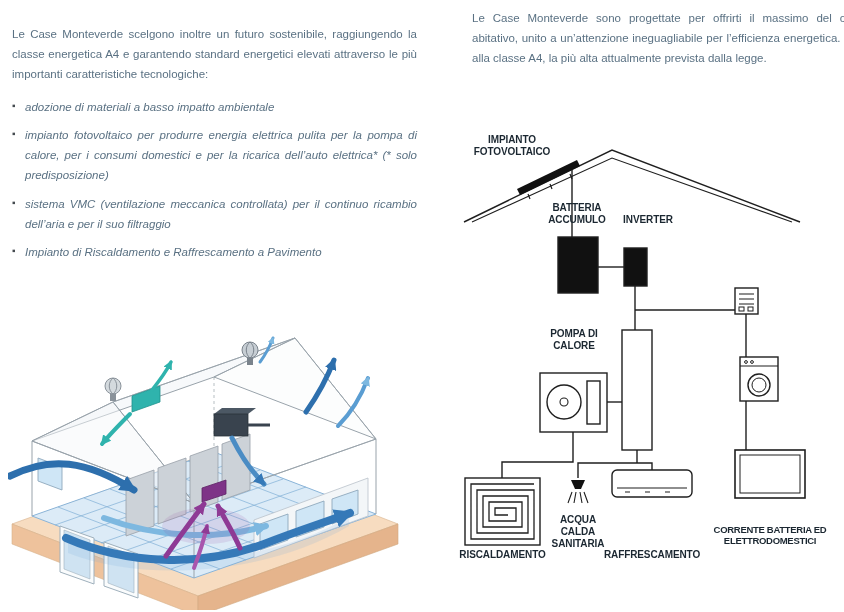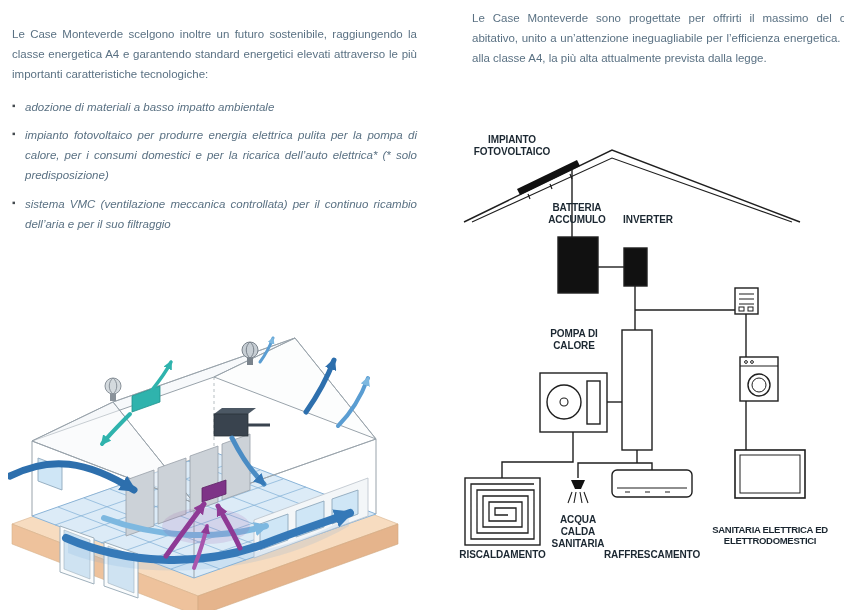--- a/index.html
+++ b/index.html
@@ -27,20 +27,21 @@
 </style>
 </head>
 <body>
 
 <div class="col-left">
   <p class="intro">Le Case Monteverde scelgono inoltre un futuro sostenibile, raggiungendo la classe energetica A4 e garantendo standard energetici elevati attraverso le più importanti caratteristiche tecnologiche:</p>
   <ul class="bullets">
     <li>adozione di materiali a basso impatto ambientale</li>
     <li>impianto fotovoltaico per produrre energia elettrica pulita per la pompa di calore, per i consumi domestici e per la ricarica dell’auto elettrica* (* solo predisposizione)</li>
     <li>sistema VMC (ventilazione meccanica controllata) per il continuo ricambio dell’aria e per il suo filtraggio</li>
+    <li>Impianto di Riscaldamento e Raffrescamento a Pavimento</li>
   </ul>
 </div>
 
 <div class="col-right">
   <p class="intro">Le Case Monteverde sono progettate per offrirti il massimo del comfort abitativo, unito a un’attenzione ineguagliabile per l’efficienza energetica. Grazie alla classe A4, la più alta attualmente prevista dalla legge.</p>
 </div>
 
 <div class="house">
 <svg viewBox="0 0 394 280">
   <defs>
@@ -251,15 +252,15 @@
   <div class="dlabel" style="left:88px; top:90px; width:78px;">BATTERIA
 ACCUMULO</div>
   <div class="dlabel" style="left:150px; top:102px; width:72px;margin-left:12px;">INVERTER</div>
   <div class="dlabel" style="left:88px; top:216px; width:72px;">POMPA DI
 CALORE</div>
   <div class="dlabel" style="left:0px; top:437px; width:105px;text-align:center;">RISCALDAMENTO</div>
   <div class="dlabel" style="left:100px; top:402px; width:56px;">ACQUA
 CALDA
 SANITARIA</div>
   <div class="dlabel" style="left:150px; top:437px; width:104px;">RAFFRESCAMENTO</div>
-  <div class="dlabel small" style="left:254px; top:412px; width:132px;">SANITARIA ELETTRICA ED
+  <div class="dlabel small" style="left:254px; top:412px; width:132px;">CORRENTE BATTERIA ED
 ELETTRODOMESTICI</div>
 </div>
 
 </body></html>

